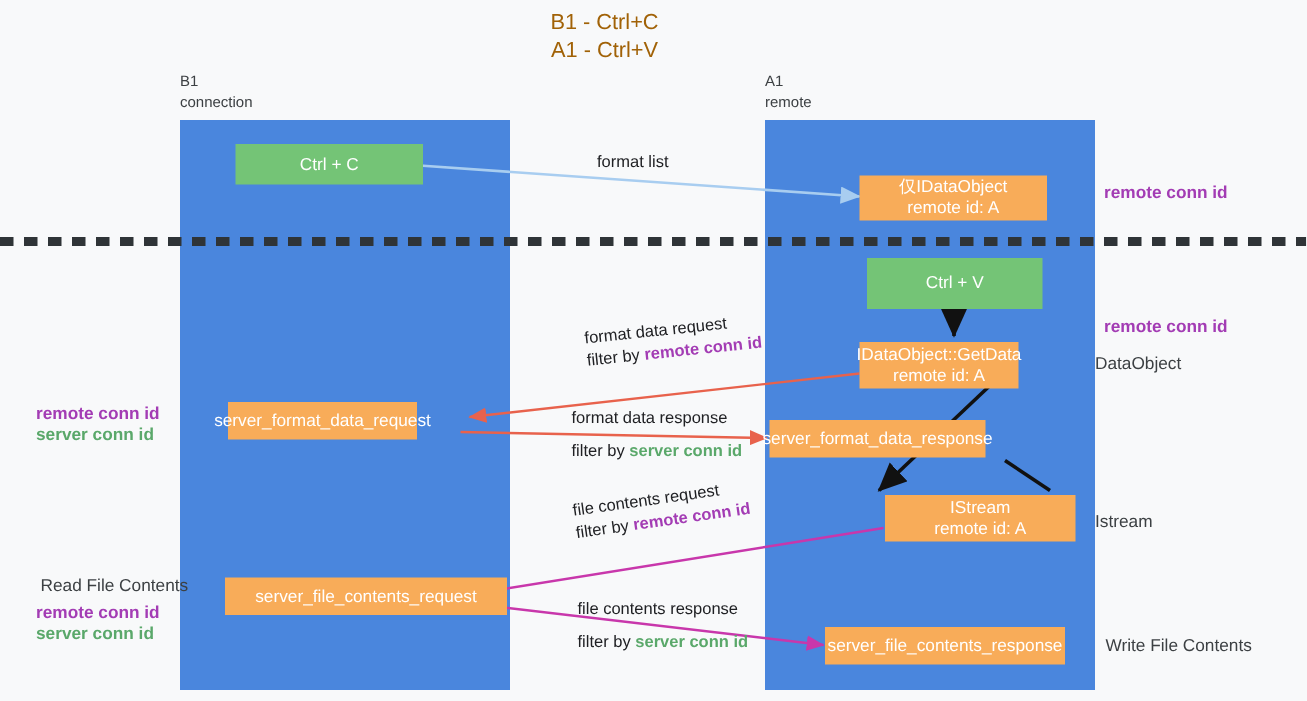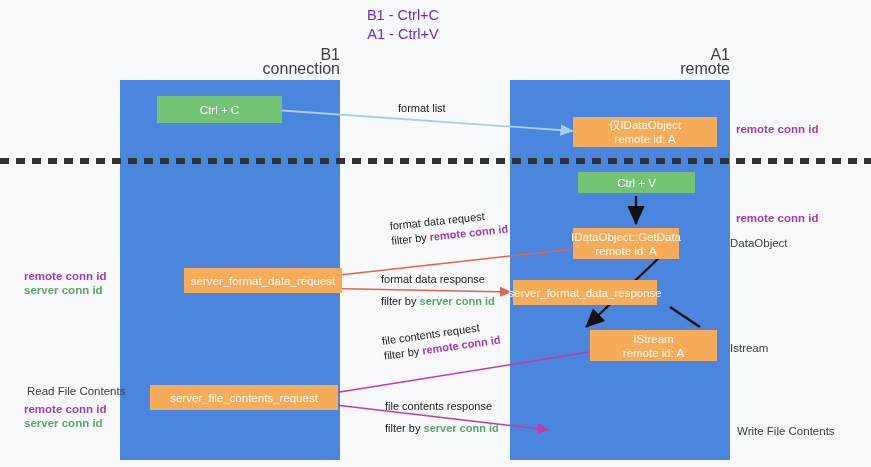--- a/index.html
+++ b/index.html
@@ -23,27 +23,27 @@
     height: 467px;
     pointer-events: none;
   }
   .title {
     position: absolute;
     left: 0;
     top: 6px;
     width: 806px;
     text-align: center;
     font-size: 14.5px;
-    color: #6d28d9;
+    color: #a16207;
     line-height: 19px;
   }
   .col-header {
     position: absolute;
-    text-align: right;
-    font-size: 16px;
+    text-align: left;
+    font-size: 10px;
     color: #3c4043;
     line-height: 14px;
   }
   .lane {
     position: absolute;
     background: #4a86dd;
   }
   .node {
     position: absolute;
     display: flex;
@@ -128,43 +128,44 @@
 
     <line x1="670" y1="307" x2="700" y2="327" stroke="#111111" stroke-width="2.4"></line>
 
     <line x1="589" y1="352" x2="315" y2="396" stroke="#c837ab" stroke-width="1.6" marker-end="url(#ah-magenta)"></line>
 
     <line x1="310" y1="402" x2="549" y2="430" stroke="#c837ab" stroke-width="1.6" marker-end="url(#ah-magenta)"></line>
   </svg>
 
   <div class="node green" style="left:157px; top:96px; width:125px; height:27px;">Ctrl + C</div>
 
-  <div class="node orange" style="left:152px; top:268px; width:158px; height:25px;margin-left:32px;">server_format_data_request</div>
+  <div class="node orange" style="left:152px; top:268px; width:126px; height:25px;">server_format_data_request</div>
 
   <div class="node orange" style="left:150px; top:385px; width:188px; height:25px;">server_file_contents_request</div>
 
-  <div class="node orange" style="left:573px; top:117px; width:144px; height:30px; flex-direction:column;">
+  <div class="node orange" style="left:573px; top:117px; width:125px; height:30px; flex-direction:column;">
     <span>仅IDataObject</span>
     <span>remote id: A</span>
   </div>
 
-  <div class="node green" style="left:578px; top:172px; width:117px; height:21px;">Ctrl + V</div>
+  <div class="node green" style="left:578px; top:172px; width:117px; height:34px;">Ctrl + V</div>
 
   <div class="node orange" style="left:573px; top:228px; width:106px; height:31px; flex-direction:column;">
     <span>IDataObject::GetData</span>
     <span>remote id: A</span>
   </div>
 
   <div class="node orange" style="left:513px; top:280px; width:144px; height:25px;text-align:right;">server_format_data_response</div>
 
   <div class="node orange" style="left:590px; top:330px; width:127px; height:31px; flex-direction:column;">
     <span>IStream</span>
     <span>remote id: A</span>
   </div>
 
+  <div class="node orange" style="left:550px; top:418px; width:160px; height:25px;">server_file_contents_response</div>
 
   <div class="edge-label" style="left:398px; top:101px;">format list</div>
 
   <div class="edge-label" style="left:389px; top:219px; transform:rotate(-6deg); transform-origin:left top;">
     <div>format data request</div>
     <div><span>filter by </span><span class="hl-purple">remote conn id</span></div>
   </div>
 
   <div class="edge-label" style="left:381px; top:272px;">
     <div>format data response</div>

